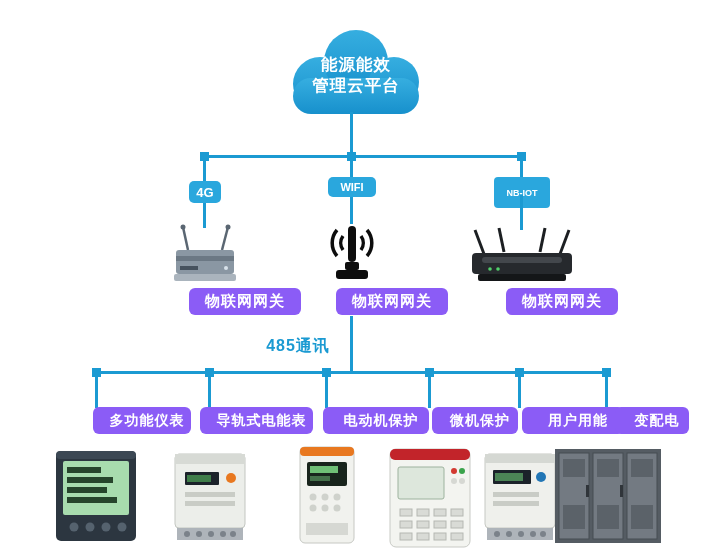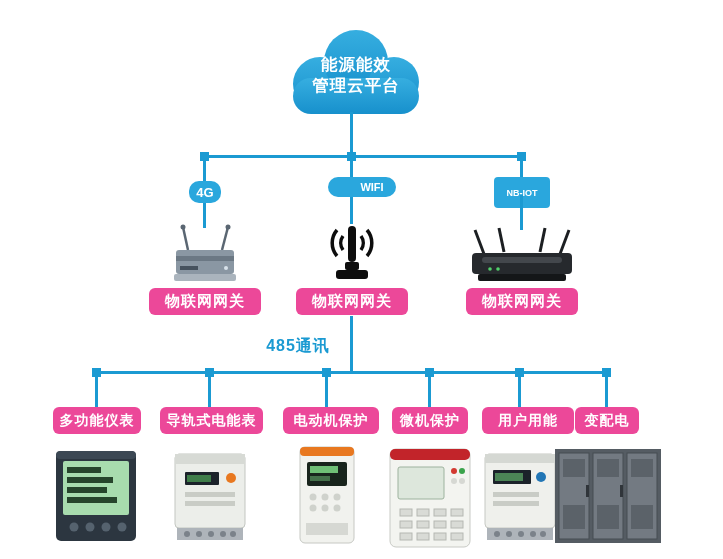--- a/index.html
+++ b/index.html
@@ -11,31 +11,31 @@
   .hline{height:3px;}
   .vline{width:3px;}
   .node{position:absolute;width:9px;height:9px;background:#1b9ad2;}
   .cloud-wrap{position:absolute;left:280px;top:28px;width:152px;height:92px;}
   .cloud-text{
     position:absolute;left:280px;top:54px;width:152px;text-align:center;
     color:#fff;font-weight:bold;font-size:16.5px;line-height:21px;letter-spacing:1px;
   }
   .badge{
     position:absolute;display:flex;align-items:center;justify-content:center;
-    background:#2aa7dd;color:#fff;font-weight:bold;border-radius:10px;
+    background:#2aa7dd;color:#fff;font-weight:bold;border-radius:5px;
   }
   .badge-4g{left:189px;top:181px;width:32px;height:22px;font-size:13px;}
-  .badge-wifi{left:328px;top:177px;width:48px;height:20px;font-size:11px;padding-left:20px;}
+  .badge-wifi{left:328px;top:177px;width:48px;height:20px;font-size:11px;}
   .badge-nbiot{left:494px;top:177px;width:56px;height:31px;font-size:9px;border-radius:4px;}
   .pill{
     position:absolute;display:flex;align-items:center;justify-content:center;
-    background:#ec4899;color:#fff;font-weight:bold;border-radius:6px;height:27px;
+    background:#8b5cf6;color:#fff;font-weight:bold;border-radius:6px;height:27px;margin-left:40px;
   }
   .gateway{width:112px;top:288px;font-size:15px;letter-spacing:1px;}
-  .devpill{top:407px;font-size:14px;letter-spacing:1px;}
+  .devpill{top:407px;font-size:14px;letter-spacing:1px;padding-left:10px;}
   .bus-label{
     position:absolute;left:252px;top:336px;width:92px;text-align:center;
     color:#1b9ad2;font-weight:bold;font-size:16px;letter-spacing:1px;
   }
   .devimg{position:absolute;}
 </style>
 </head>
 <body>
 
 <div class="canvas">

